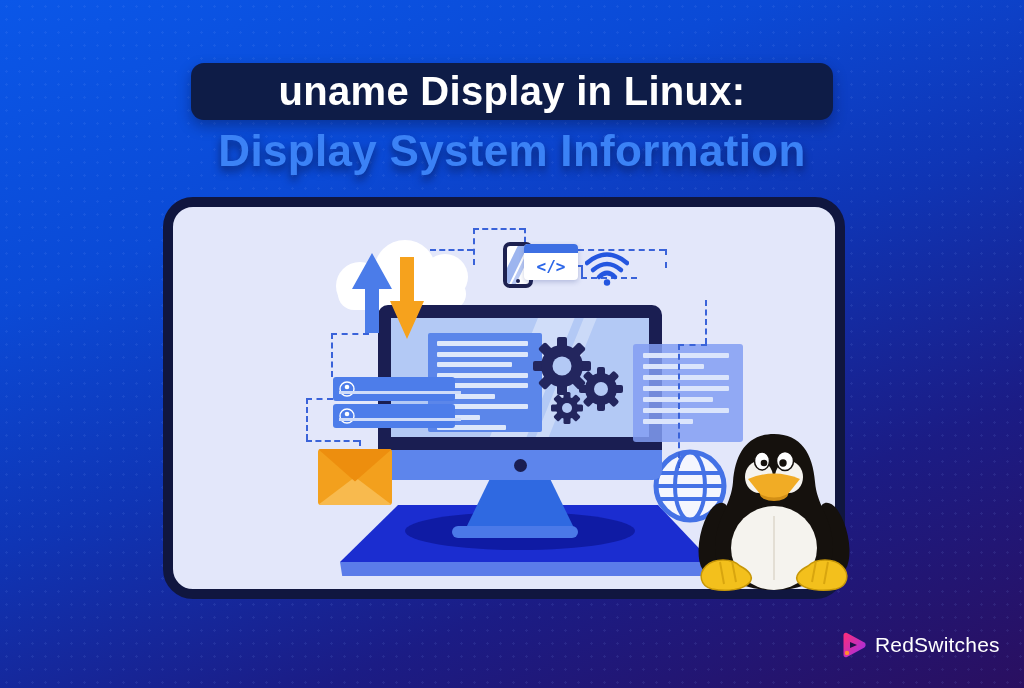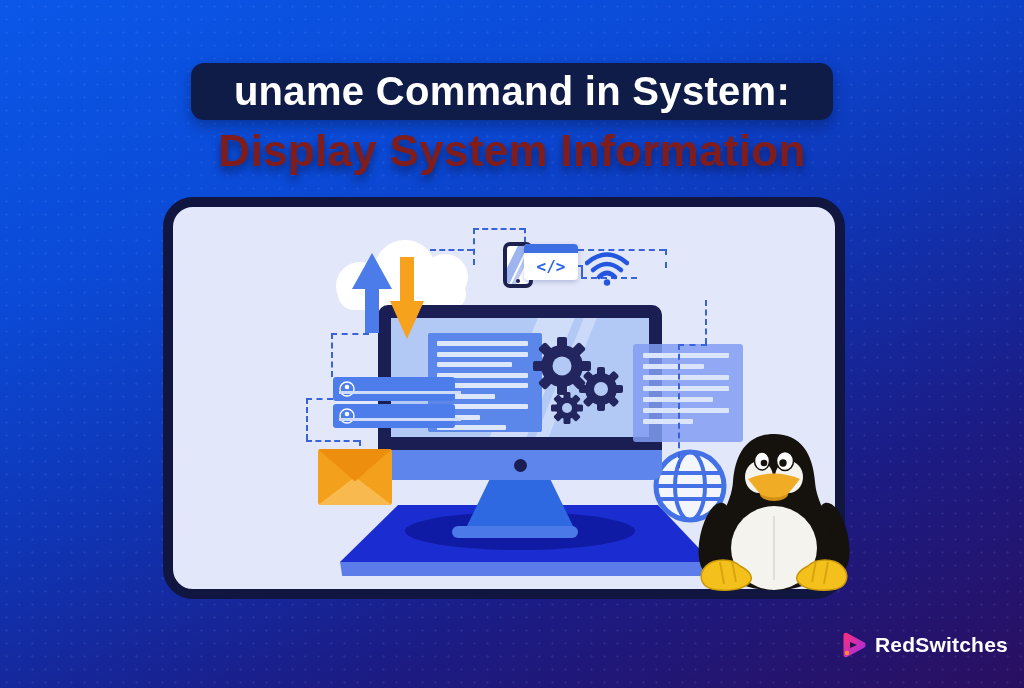--- a/index.html
+++ b/index.html
@@ -17,21 +17,21 @@
   
   .title-pill {
     position:absolute; left:191px; top:63px; width:642px; height:57px;
     background:#0e1c47; border-radius:13px; z-index:3;
     display:flex; align-items:center; justify-content:center;
     box-shadow:0 6px 14px rgba(5,10,40,.35);
   }
   .title-line1 { color:#ffffff; font-size:40px; font-weight:800; letter-spacing:.3px; }
   .title-line2 {
     position:absolute; left:0; top:126px; width:1024px; text-align:center; z-index:3;
-    color:#7f1d1d; font-size:44px; font-weight:800; letter-spacing:.3px;
+    color:#3b82f6; font-size:44px; font-weight:800; letter-spacing:.3px;
     text-shadow:0 5px 9px rgba(9,16,62,.6);
   }
   
   .card {
     position:absolute; left:163px; top:197px; width:682px; height:402px;
     background:#e3e7fa; border:10px solid #10163f; border-radius:30px; z-index:2;
   }
   .card * { position:absolute; }
   
   .dash-h { border-top:2px dashed #3a63d9; height:0; z-index:1; }
@@ -105,29 +105,29 @@
   .desk-shadow { left:232px; top:305px; width:230px; height:38px; background:#0e1a9e; border-radius:50%; opacity:.9; z-index:1; }
   .desk-front { left:167px; top:355px; width:372px; height:14px; background:#5b7ce9;
                 clip-path:polygon(0 0,100% 0,99.4% 100%,.6% 100%); z-index:1; }
   .stand { left:292px; top:271px; width:110px; height:52px; background:#2f69e1;
            clip-path:polygon(23% 0,77% 0,100% 100%,0 100%); z-index:2; }
   .stand-foot { left:279px; top:319px; width:126px; height:12px; background:#4b79e8; border-radius:6px; z-index:2; }
   
   .tux { left:523px; top:213px; z-index:6; }
   
   .logo { position:absolute; left:843px; top:628px; height:34px; display:flex; align-items:center; gap:8px; z-index:3; }
-  .logo-text { color:#ffffff; font-size:21px; font-weight:700; letter-spacing:.2px; }
+  .logo-text { color:#ffffff; font-size:21px; font-weight:400; letter-spacing:.2px; }
 </style>
 </head>
 <body>
 
 <div class="dots"></div>
 
 <div class="title-pill">
-  <span class="title-line1">uname Command in System:</span>
+  <span class="title-line1">uname Display in Linux:</span>
 </div>
 <div class="title-line2">Display System Information</div>
 
 <div class="card">
 
   <div class="dash-h" style="left:300px;top:21px;width:52px"></div>
   <div class="dash-v" style="left:300px;top:21px;height:37px"></div>
   <div class="dash-h" style="left:257px;top:42px;width:43px"></div>
   <div class="dash-v" style="left:351px;top:21px;height:14px"></div>
   <div class="dash-h" style="left:402px;top:58px;width:8px"></div>

